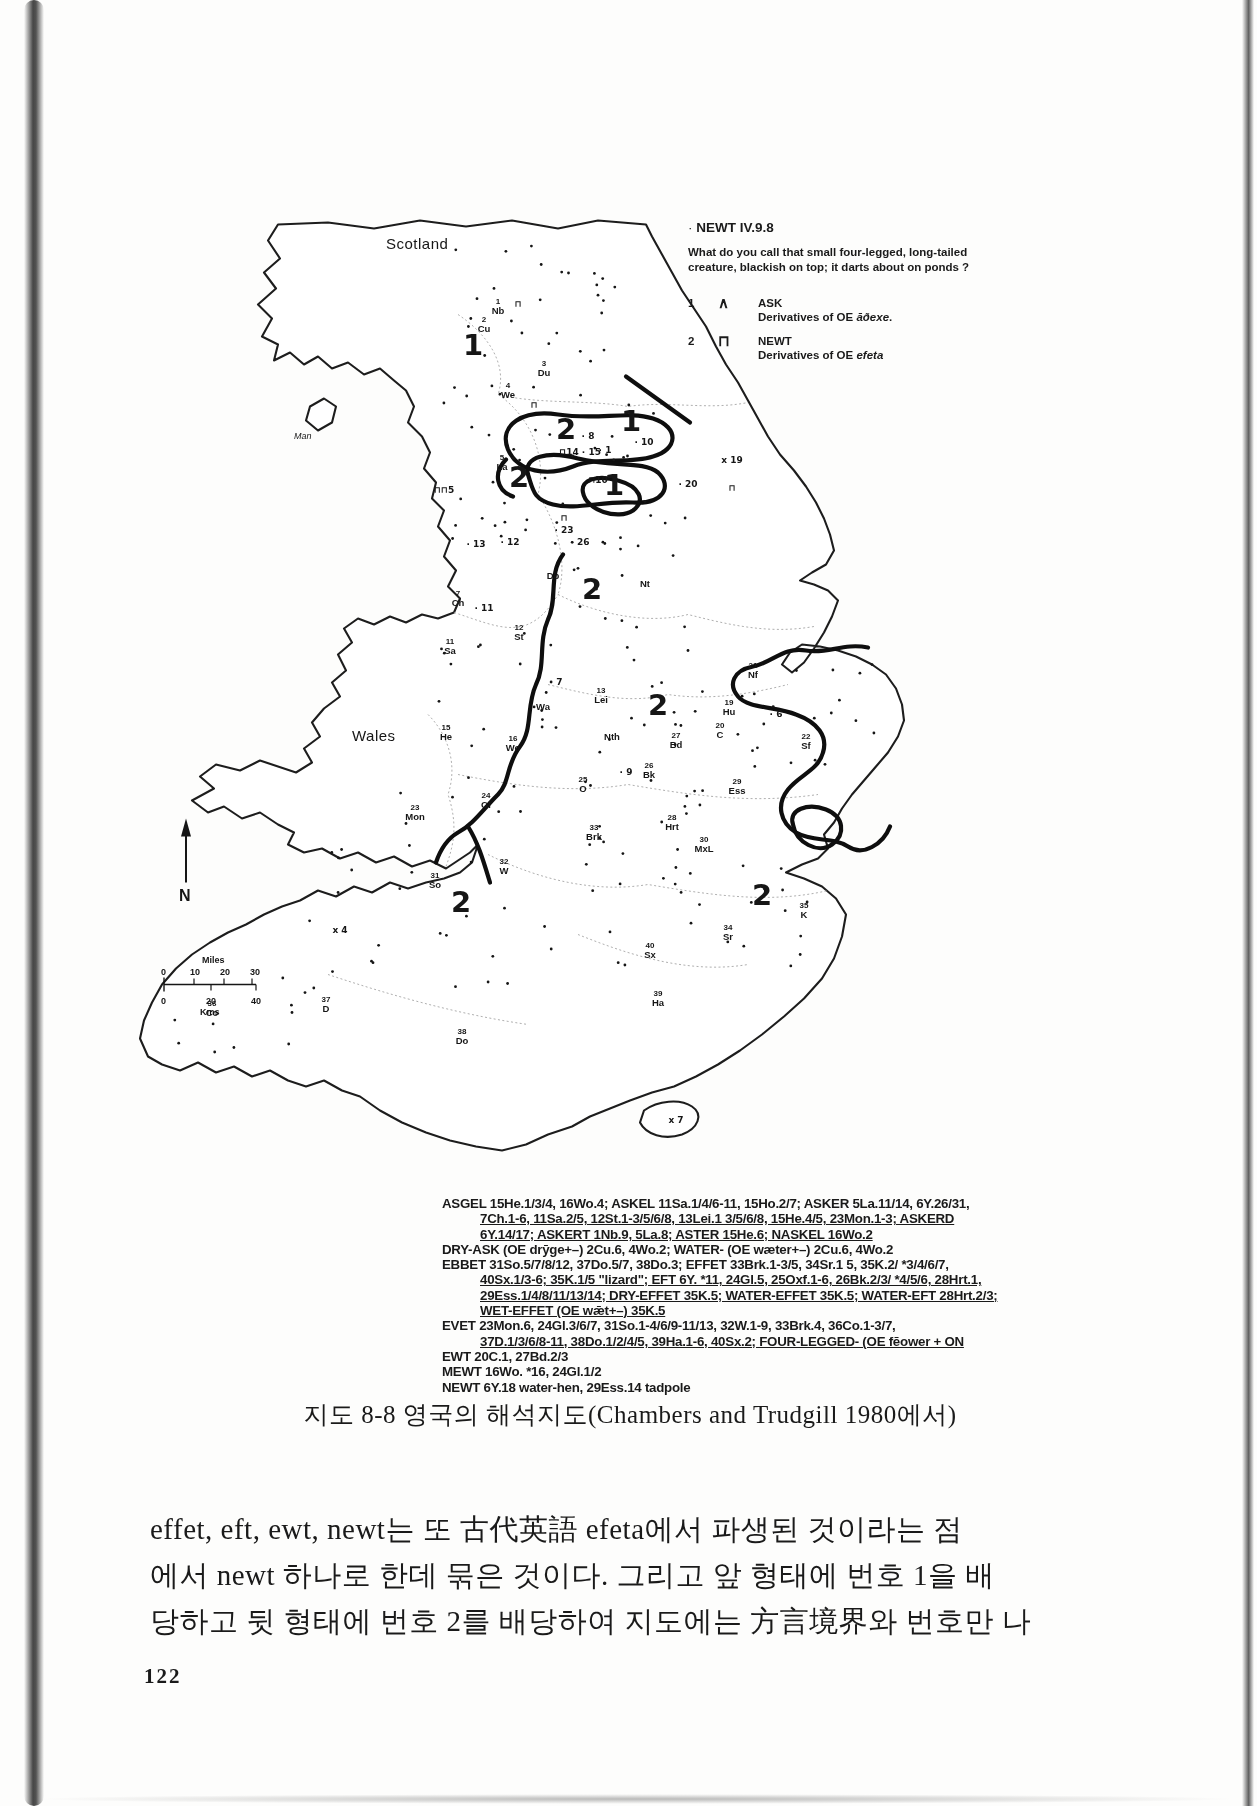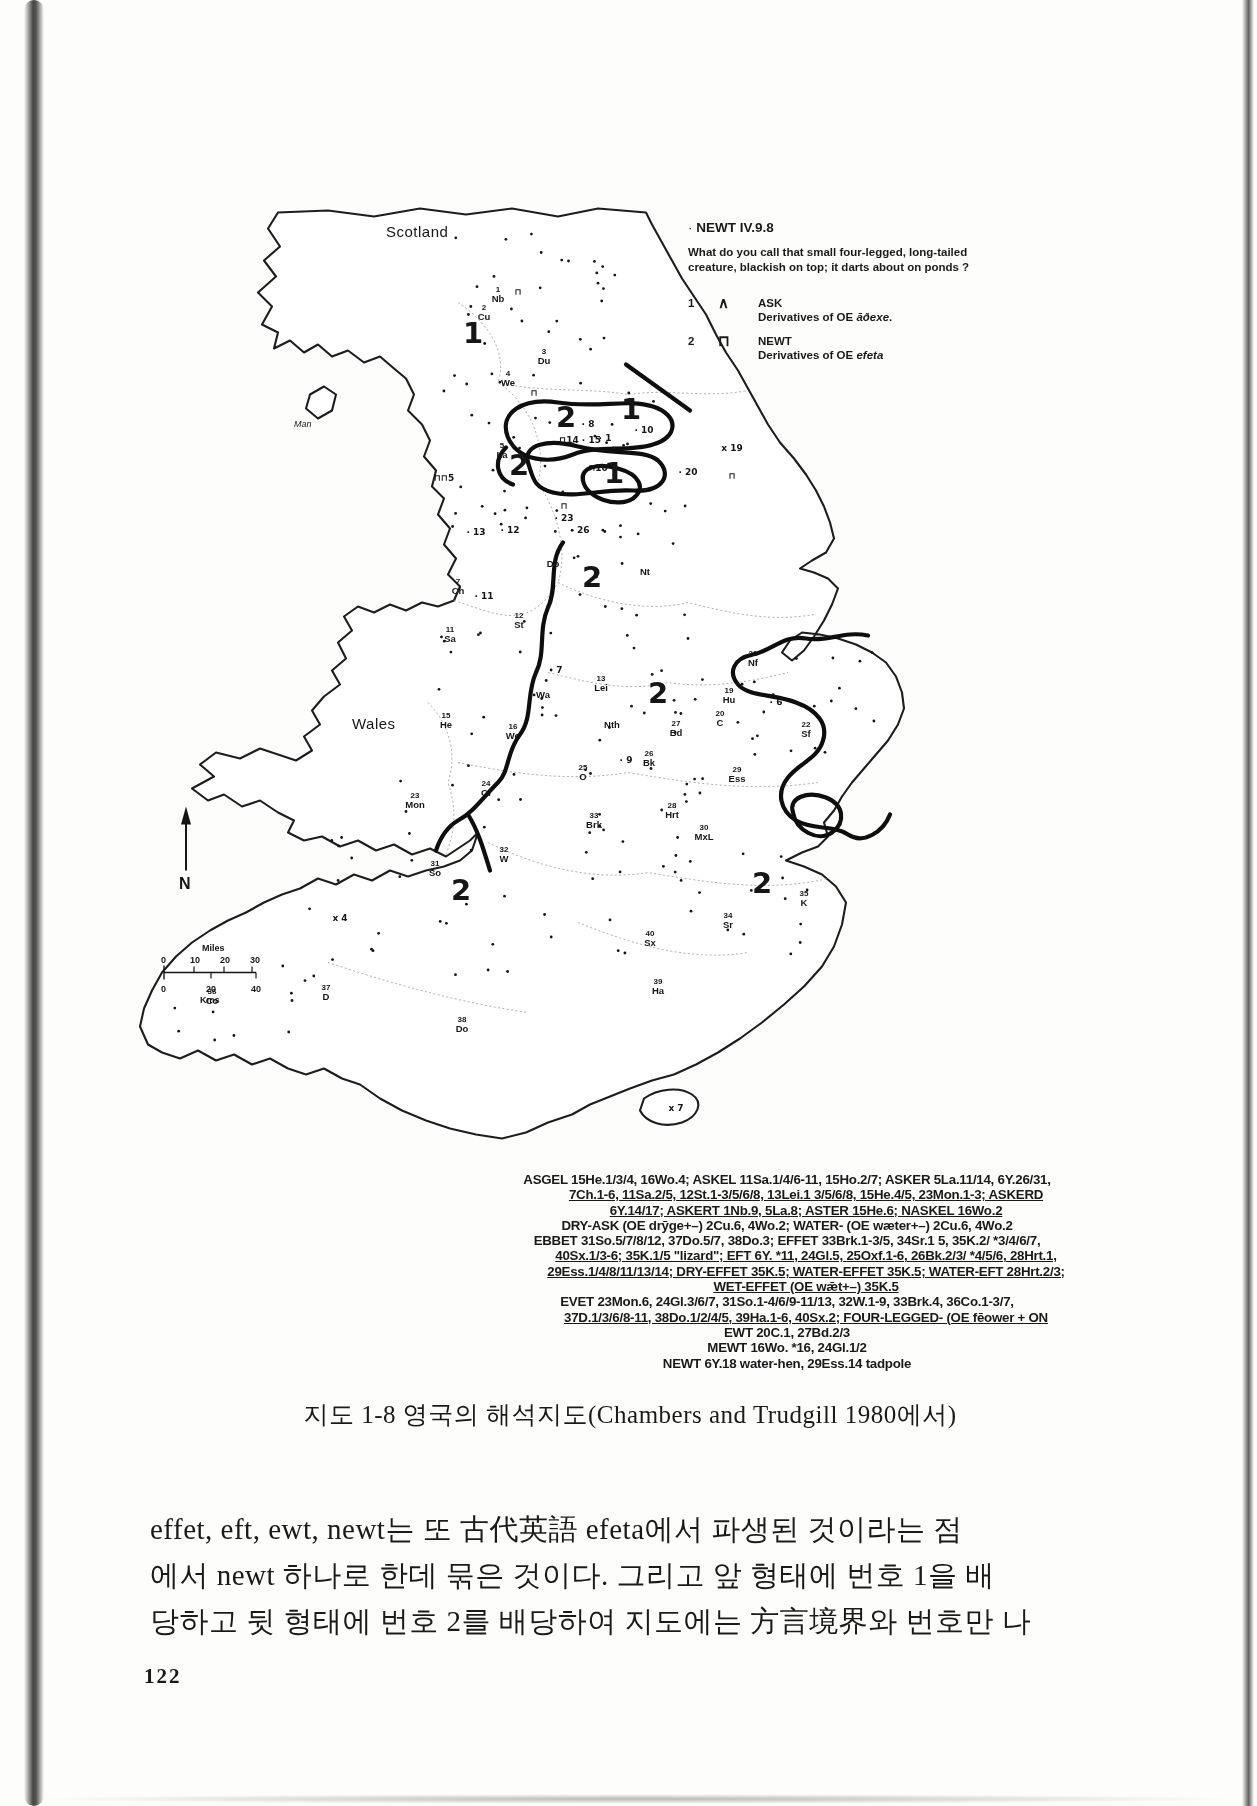--- a/index.html
+++ b/index.html
@@ -7,21 +7,21 @@
         font-family:"Liberation Sans", sans-serif;color:#1a1a1a;}
   
   .edge-left{position:absolute;left:24px;top:0;width:20px;height:100%;
     background:linear-gradient(to right, rgba(255,255,255,0), rgba(25,25,25,.8) 45%, rgba(25,25,25,.75) 60%, rgba(255,255,255,0));
     border-radius:12px;}
   .edge-right{position:absolute;left:1242px;top:0;width:12px;height:100%;
     background:linear-gradient(to right, rgba(255,255,255,0), rgba(30,30,30,.7) 55%, rgba(255,255,255,0));}
   .edge-bottom{position:absolute;left:30px;bottom:2px;width:1212px;height:10px;
     background:radial-gradient(ellipse at center, rgba(60,60,60,.35), rgba(255,255,255,0) 70%);}
   
-  .map-wrap{position:absolute;left:128px;top:200px;width:845px;height:965px;}
+  .map-wrap{position:absolute;left:128px;top:212px;width:845px;height:965px;}
   svg text{fill:#161616;}
   .coast{fill:#ffffff;stroke:#1d1d1d;stroke-width:2.1;stroke-linejoin:round;}
   .inner{fill:none;stroke:#9a9a9a;stroke-width:.8;stroke-dasharray:2 2.4;}
   .iso{fill:none;stroke:#0e0e0e;stroke-width:4.2;stroke-linecap:round;stroke-linejoin:round;}
   .place-label{font:15px "Liberation Sans", sans-serif;letter-spacing:.5px;}
   .island-label{font:italic 9px "Liberation Sans", sans-serif;}
   .big-num{font:bold 29px "DejaVu Sans", sans-serif;}
   .county-abbr{font:bold 9.5px "Liberation Sans", sans-serif;}
   .county-num{font:bold 8px "Liberation Sans", sans-serif;}
   .mark{font:bold 9px "DejaVu Sans", sans-serif;}
@@ -32,22 +32,22 @@
   .legend{position:absolute;left:688px;top:220px;width:330px;}
   .legend-title{font:bold 13.5px "Liberation Sans", sans-serif;margin-bottom:10px;}
   .legend-title::before{content:"· ";font-weight:400;}
   .legend-question{font:bold 11.5px "Liberation Sans", sans-serif;line-height:14.5px;width:300px;margin-bottom:23px;}
   .legend-entry{display:flex;margin-bottom:12px;font:bold 11.5px "Liberation Sans", sans-serif;}
   .legend-entry .num{width:30px;}
   .legend-entry .sym{width:40px;font-size:15px;line-height:12px;}
   .legend-entry .deriv{font-weight:bold;margin-top:2px;}
   .legend-entry .deriv i{font-weight:bold;text-align:right;}
   
-  .refs{position:absolute;left:442px;top:1172px;width:690px;
-        font:bold 13.3px "Liberation Sans", sans-serif;letter-spacing:-.25px;line-height:15.3px;text-align:center;}
+  .refs{position:absolute;left:442px;top:1196px;width:690px;
+        font:bold 13.3px "Liberation Sans", sans-serif;letter-spacing:-.25px;line-height:15.3px;}
   .ref-line{white-space:nowrap;}
   .ref-line.ind{padding-left:38px;text-decoration:underline;}
   
   .caption{position:absolute;left:150px;top:1398px;width:960px;text-align:center;
            font:25px "Liberation Serif", serif;letter-spacing:.5px;}
   .body-text{position:absolute;left:150px;top:1506px;width:886px;
              font:29px "Liberation Serif", serif;line-height:46px;}
   .body-line{white-space:nowrap;letter-spacing:.5px;}
   .page-num{position:absolute;left:144px;top:1664px;font:bold 21px "Liberation Serif", serif;letter-spacing:2px;text-align:right;}
 </style>
@@ -484,21 +484,21 @@
       <div class="ref-line ind">40Sx.1/3-6; 35K.1/5 "lizard"; EFT 6Y. *11, 24Gl.5, 25Oxf.1-6, 26Bk.2/3/ *4/5/6, 28Hrt.1,</div>
       <div class="ref-line ind">29Ess.1/4/8/11/13/14; DRY-EFFET 35K.5; WATER-EFFET 35K.5; WATER-EFT 28Hrt.2/3;</div>
       <div class="ref-line ind">WET-EFFET (OE wǣt+–) 35K.5</div>
       <div class="ref-line">EVET 23Mon.6, 24Gl.3/6/7, 31So.1-4/6/9-11/13, 32W.1-9, 33Brk.4, 36Co.1-3/7,</div>
       <div class="ref-line ind">37D.1/3/6/8-11, 38Do.1/2/4/5, 39Ha.1-6, 40Sx.2; FOUR-LEGGED- (OE fēower + ON</div>
       <div class="ref-line">EWT 20C.1, 27Bd.2/3</div>
       <div class="ref-line">MEWT 16Wo. *16, 24Gl.1/2</div>
       <div class="ref-line">NEWT 6Y.18 water-hen, 29Ess.14 tadpole</div>
     </div>
 
-  <div class="caption">지도 1-8  영국의 해석지도(Chambers and Trudgill 1980에서)</div>
+  <div class="caption">지도 8-8  영국의 해석지도(Chambers and Trudgill 1980에서)</div>
 
   <div class="body-text">
     <div class="body-line">effet,  eft,  ewt,  newt는 또 古代英語  efeta에서  파생된  것이라는  점</div>
     <div class="body-line">에서 newt 하나로 한데 묶은 것이다.  그리고 앞 형태에  번호 1을 배</div>
     <div class="body-line">당하고 뒷 형태에 번호 2를 배당하여 지도에는 方言境界와 번호만 나</div>
   </div>
 
   <div class="page-num">122</div>
 </div>
 

